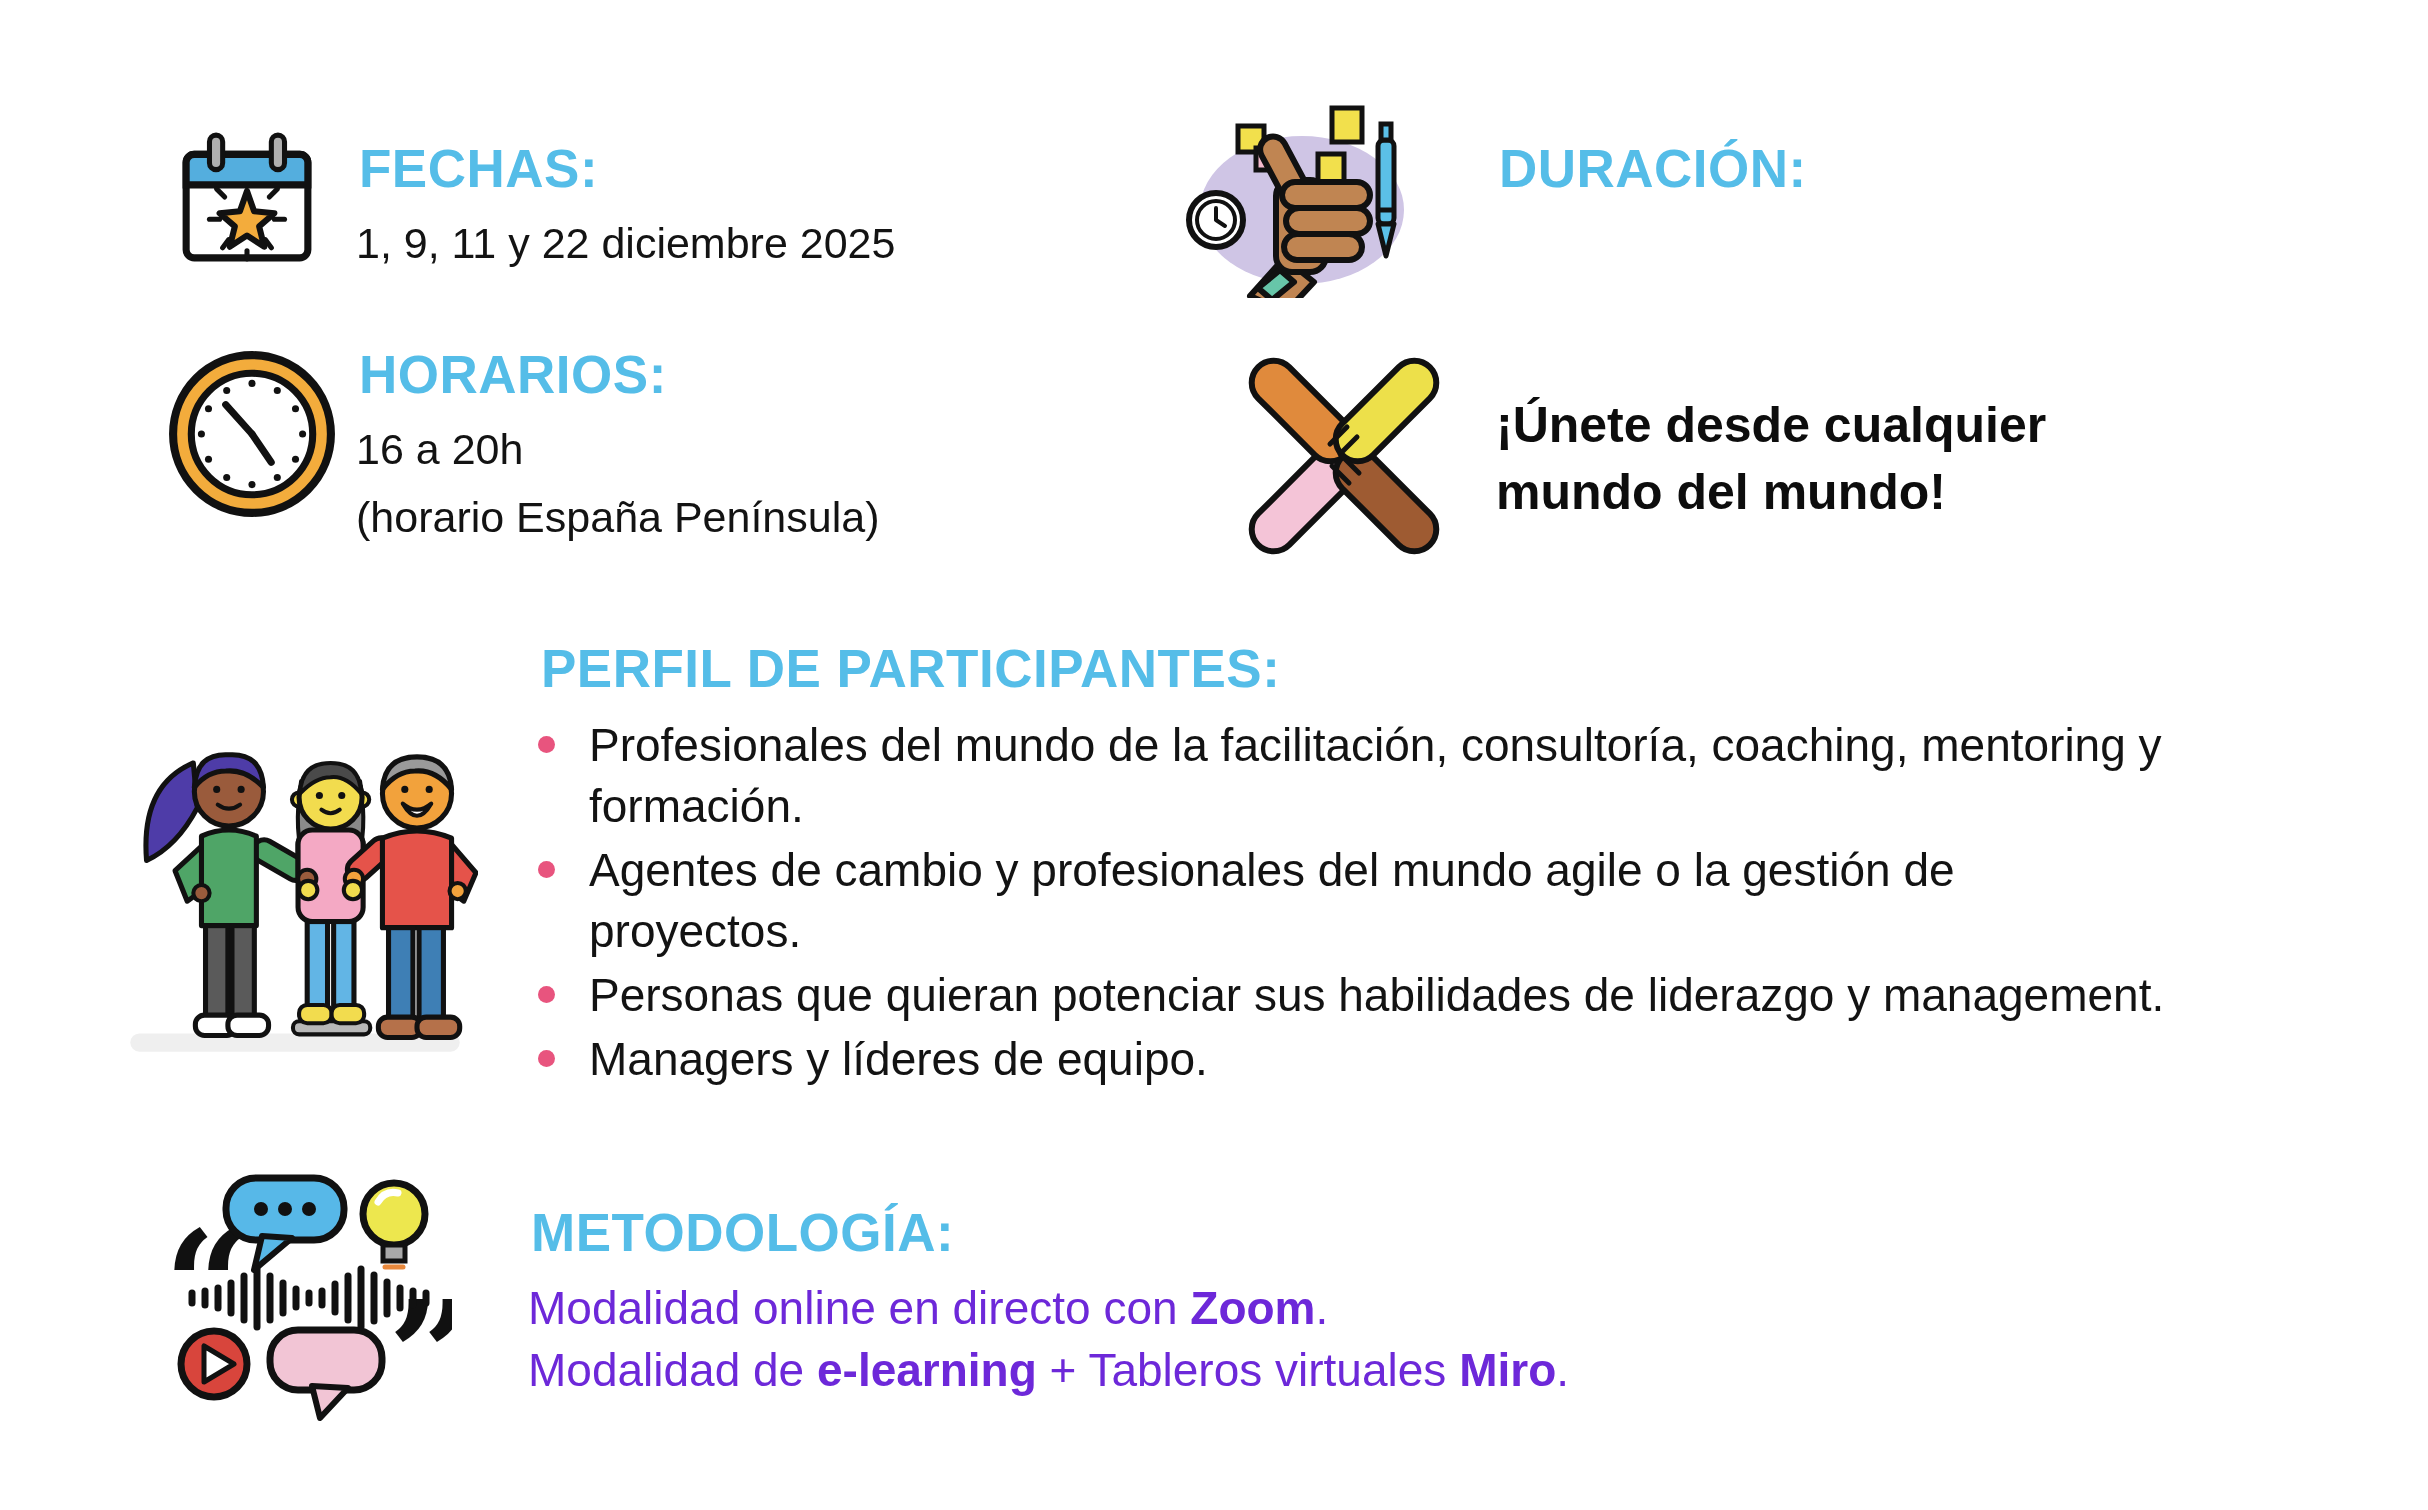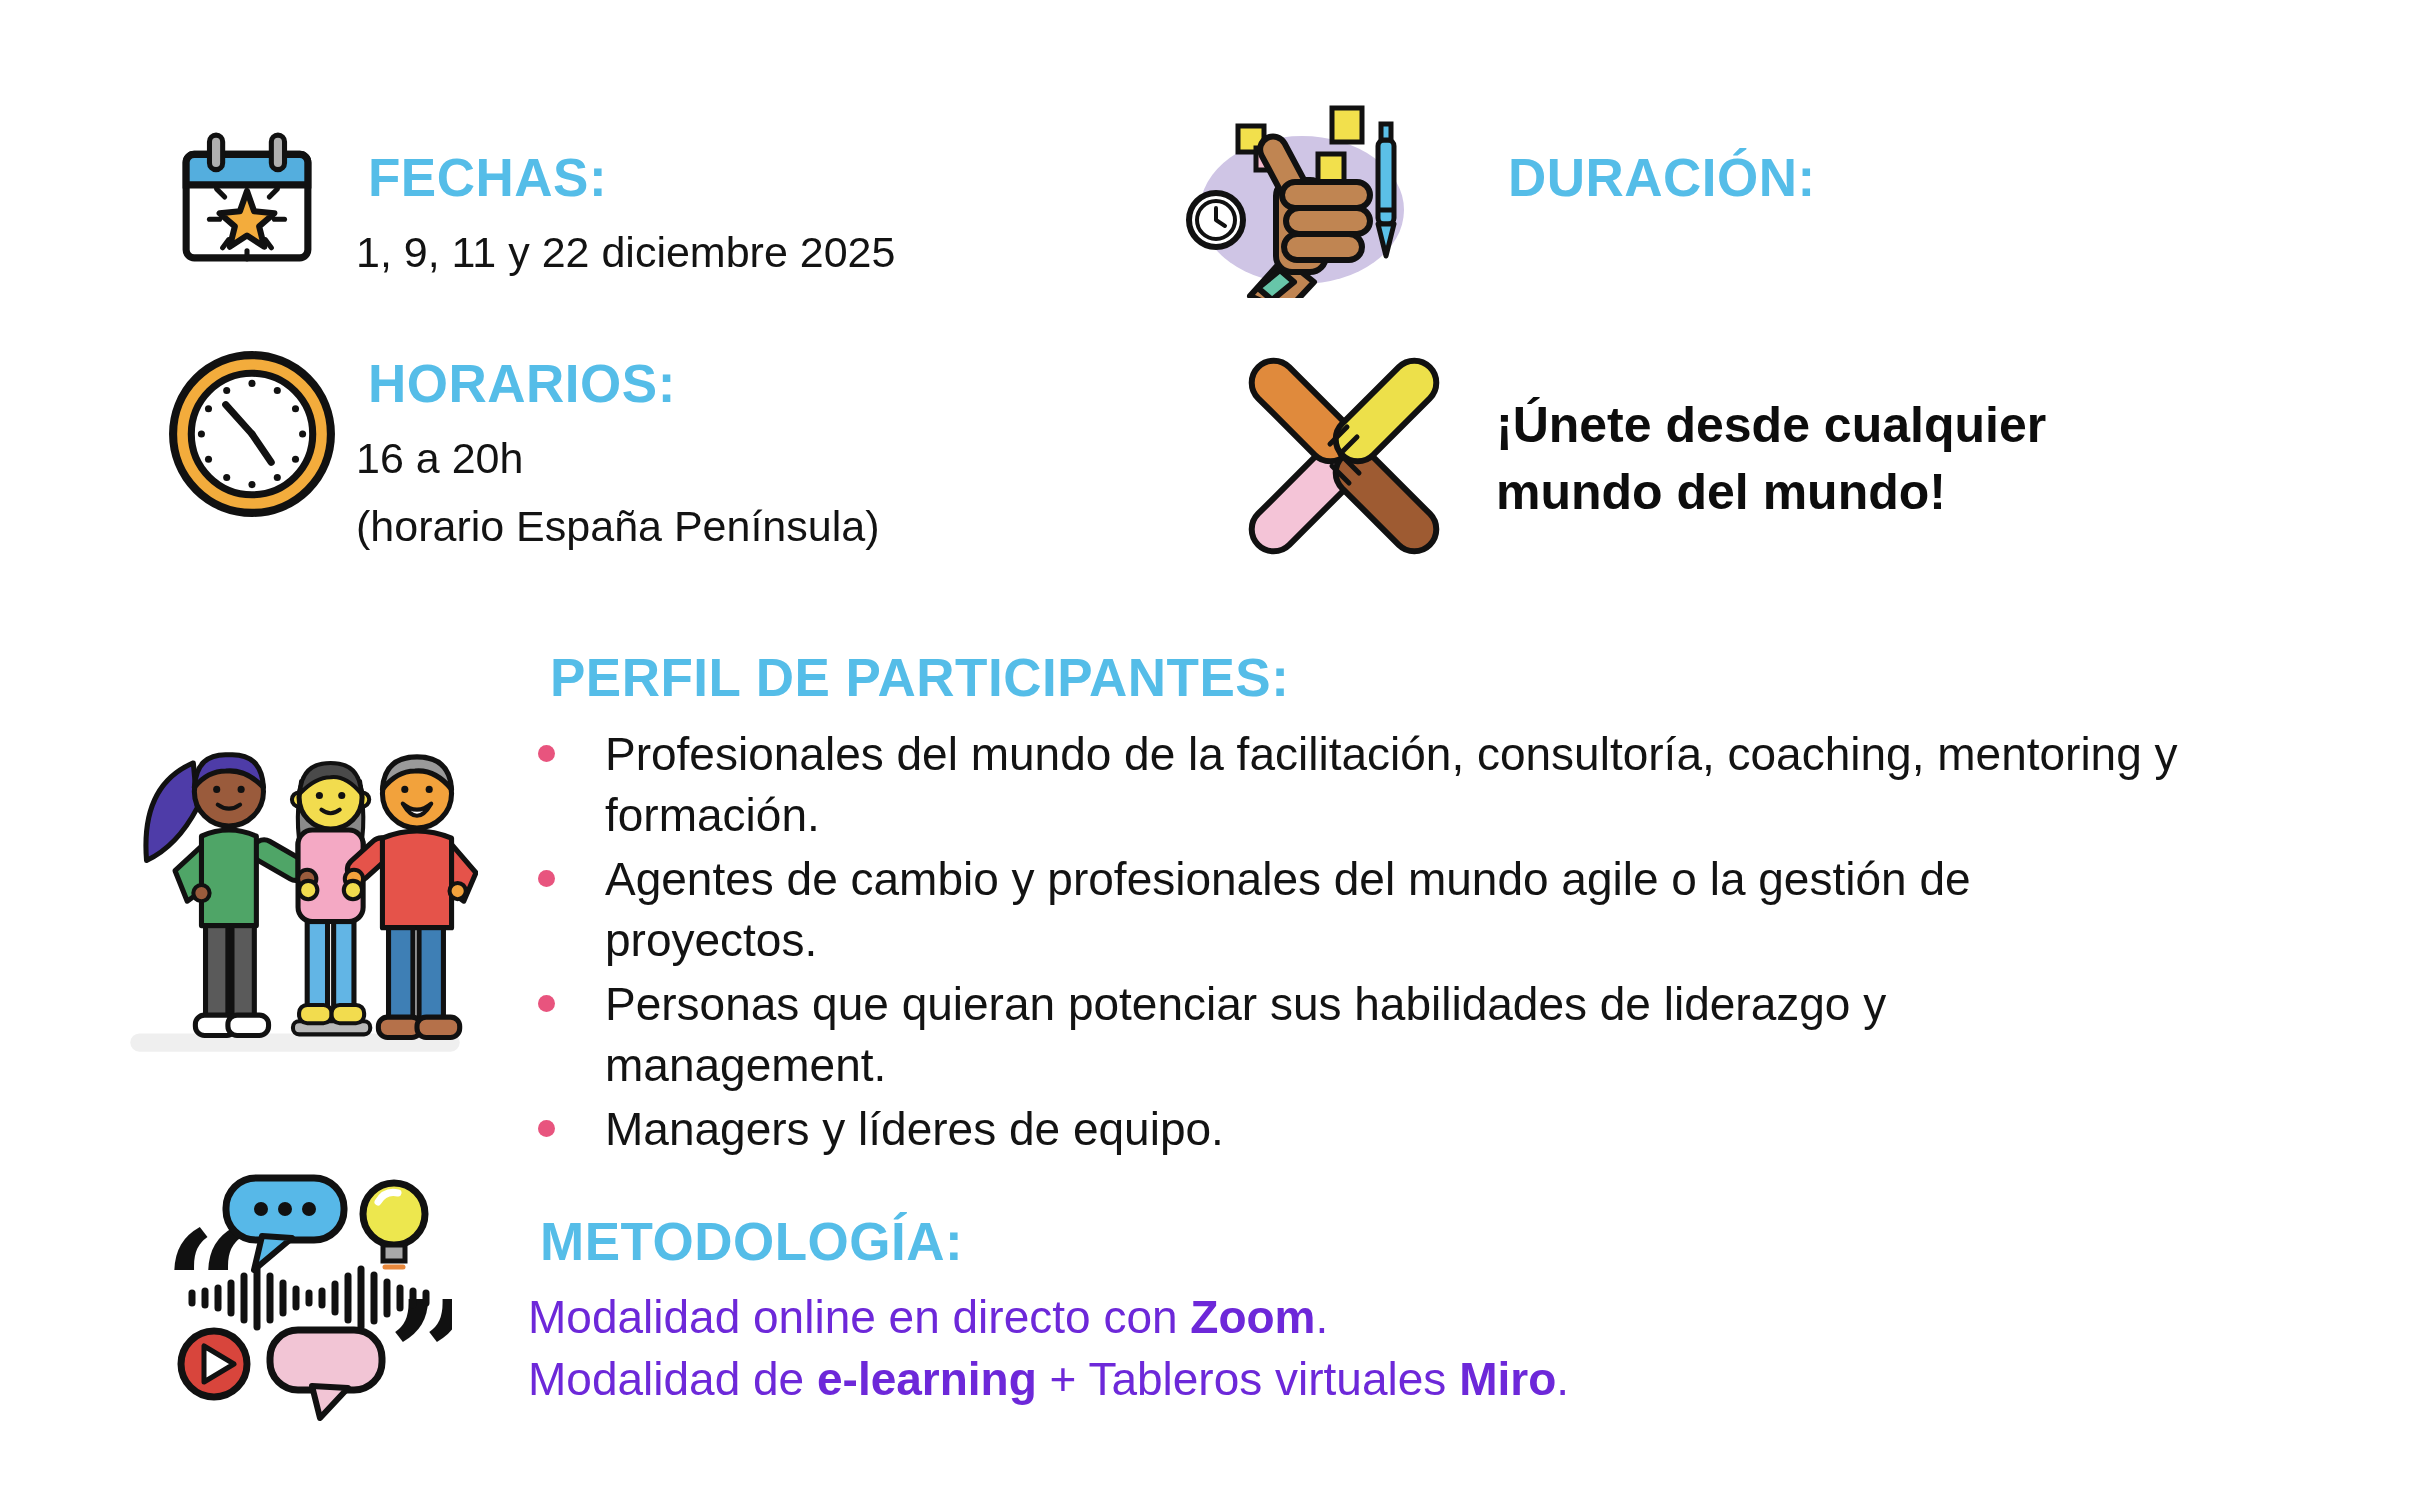--- a/index.html
+++ b/index.html
@@ -2,27 +2,27 @@
 <html lang="es"><head>
 <meta charset="utf-8">
 <style>
   html,body{margin:0;padding:0;background:#ffffff;}
   .canvas{
     position:relative;width:2428px;height:1510px;background:#ffffff;
     font-family:"Liberation Sans",sans-serif;color:#131313;overflow:hidden;
   }
   .abs{position:absolute;}
   h2.h{
-    margin:12px;font-size:53px;line-height:60px;font-weight:bold;
+    margin:3px;font-size:53px;line-height:60px;font-weight:bold;
     color:#55BDE8;letter-spacing:.5px;
   }
   .val{margin:14px 0 0 0;font-size:43px;line-height:60px;color:#131313;}
   .join-line{margin:0;font-size:50px;line-height:67px;font-weight:bold;color:#0d0d0d;}
   ul.blist{list-style:none;margin:16px 0 0 0;padding:0;width:1640px;}
-  ul.blist li{display:flex;gap:50px;font-size:46px;line-height:61px;margin:0 0 3px 0;color:#131313;}
+  ul.blist li{display:flex;gap:34px;font-size:46px;line-height:61px;margin:0 0 3px 0;color:#131313;}
   ul.blist .dot{flex:none;width:17px;height:17px;border-radius:50%;background:#E8547E;margin-top:21px;}
   ul.blist .btxt{max-width:1589px;}
   .met-lines{margin:14px 0 0 0;}
   .met-lines p{margin:0;font-size:46px;line-height:62px;color:#6d28d9;}
   .b{font-weight:bold;}
   svg{display:block;}
 </style>
 </head>
 <body>
 

